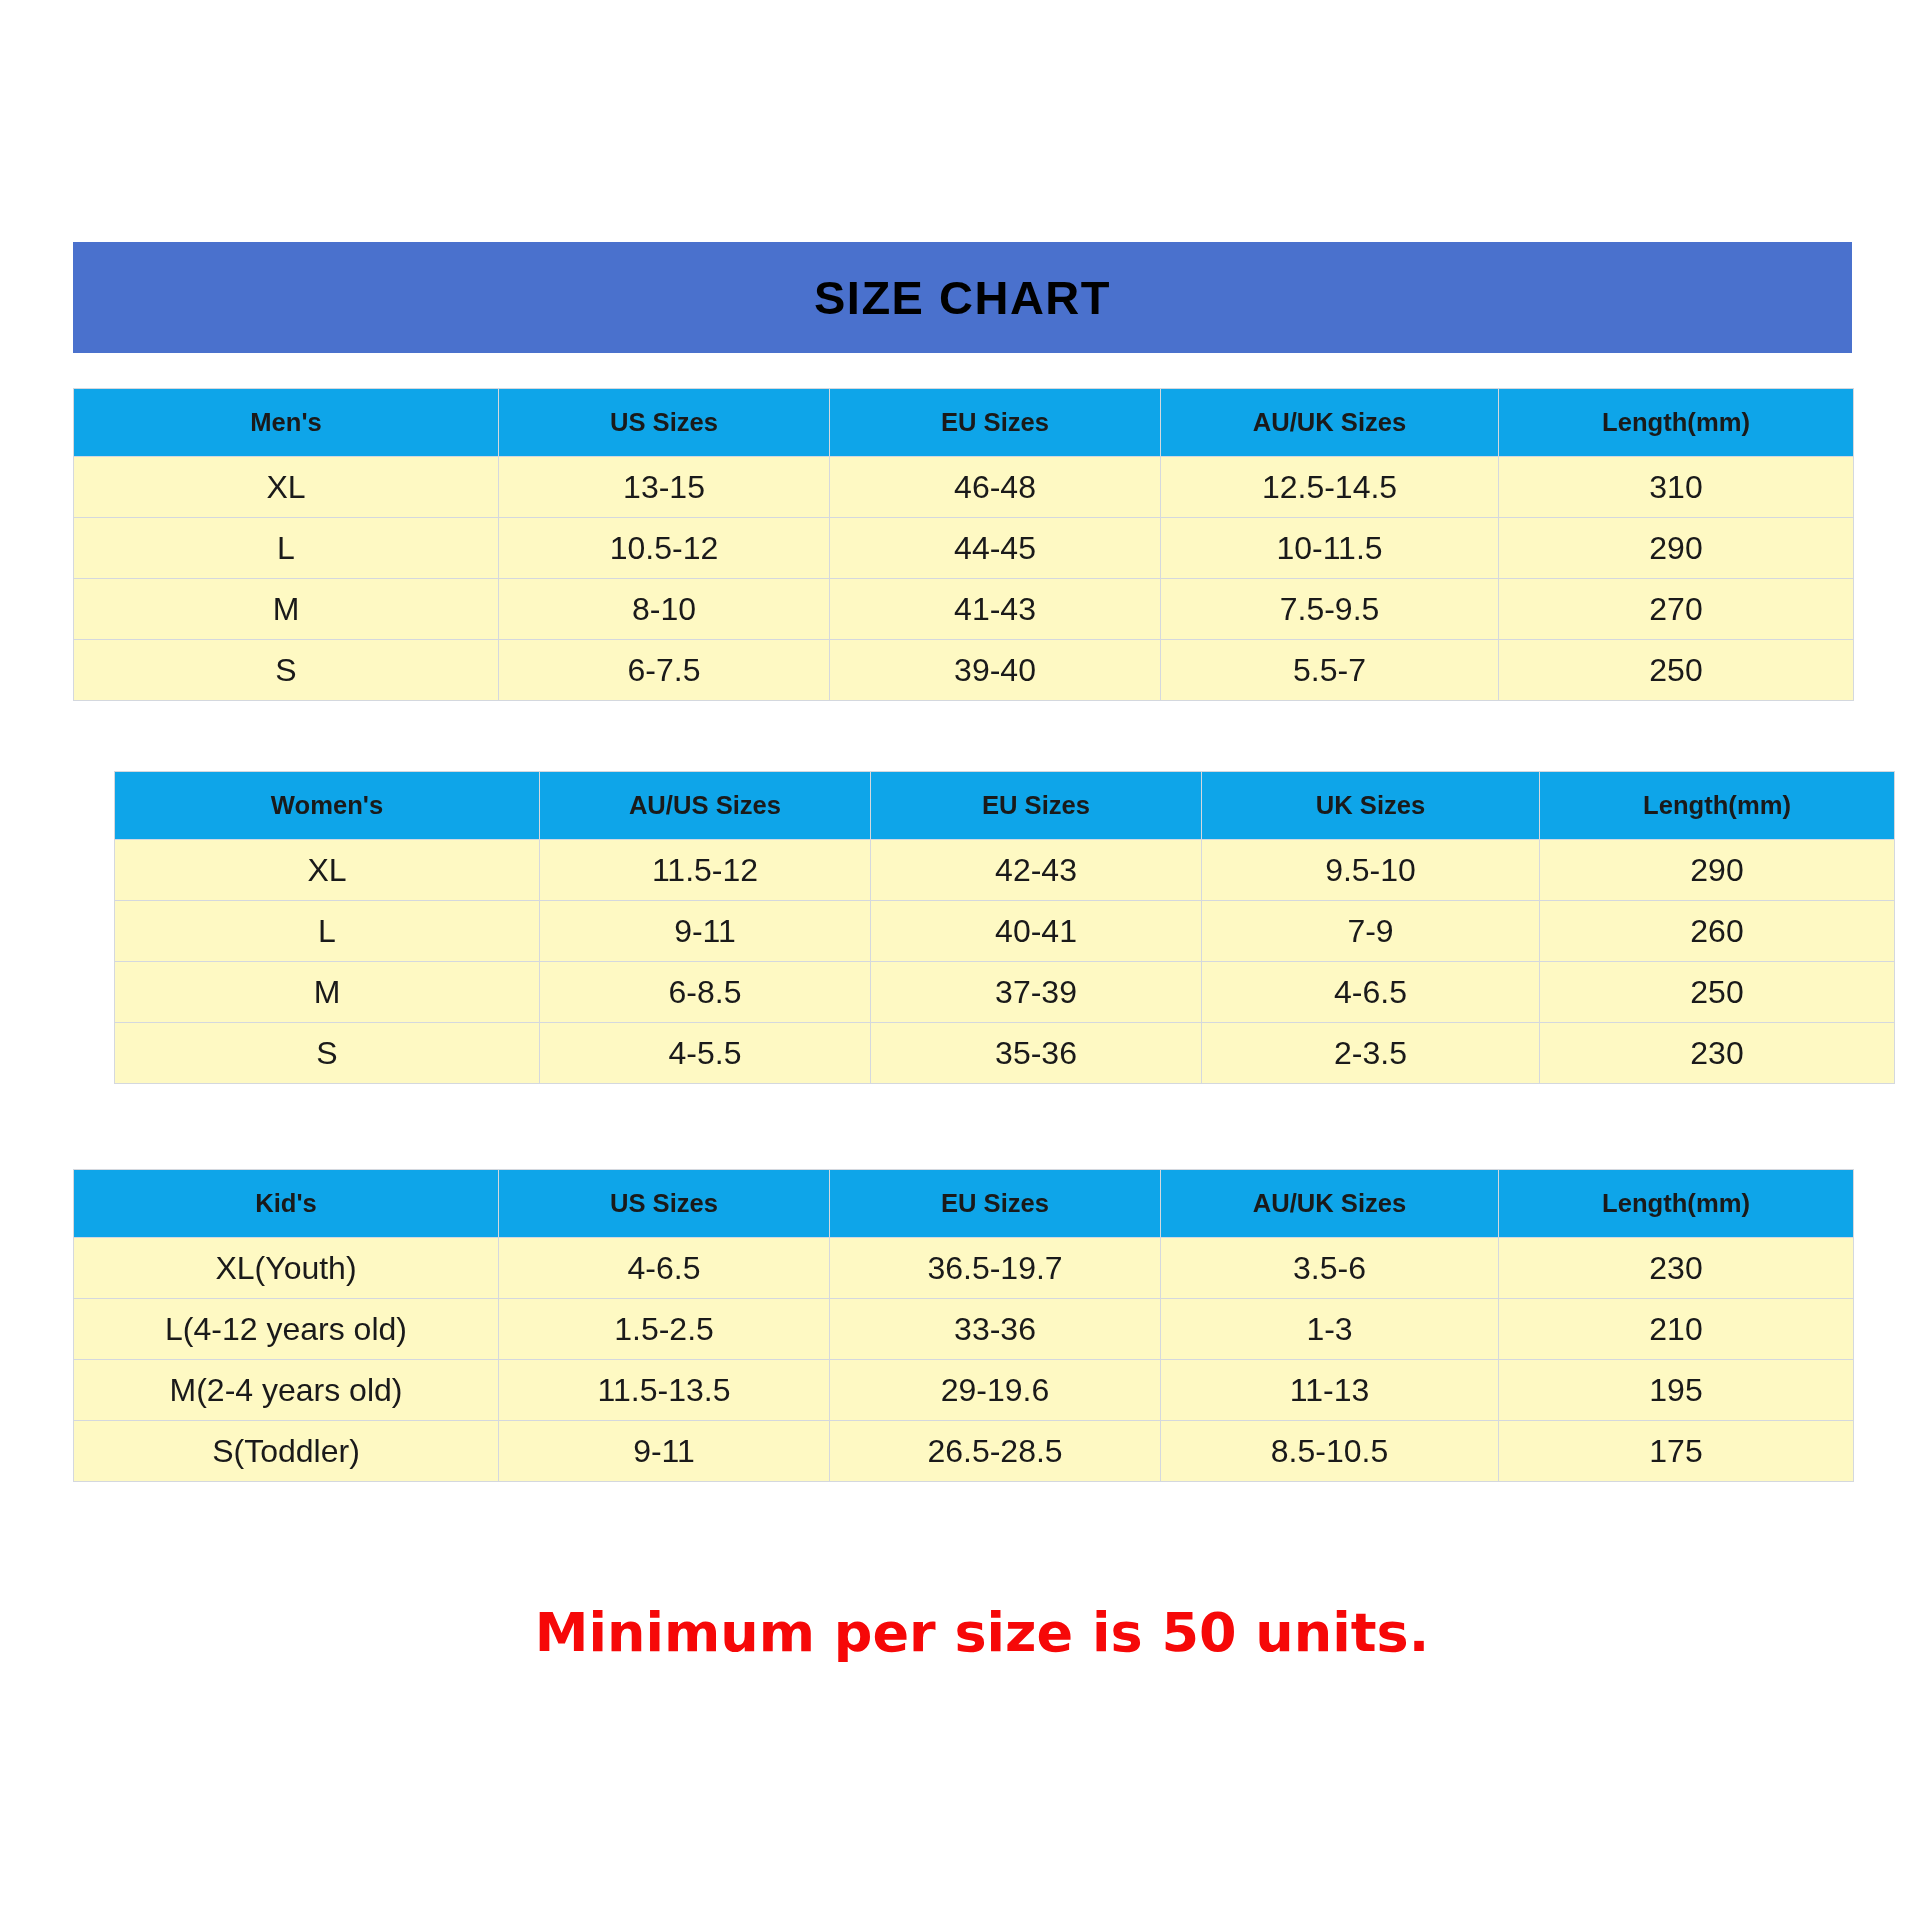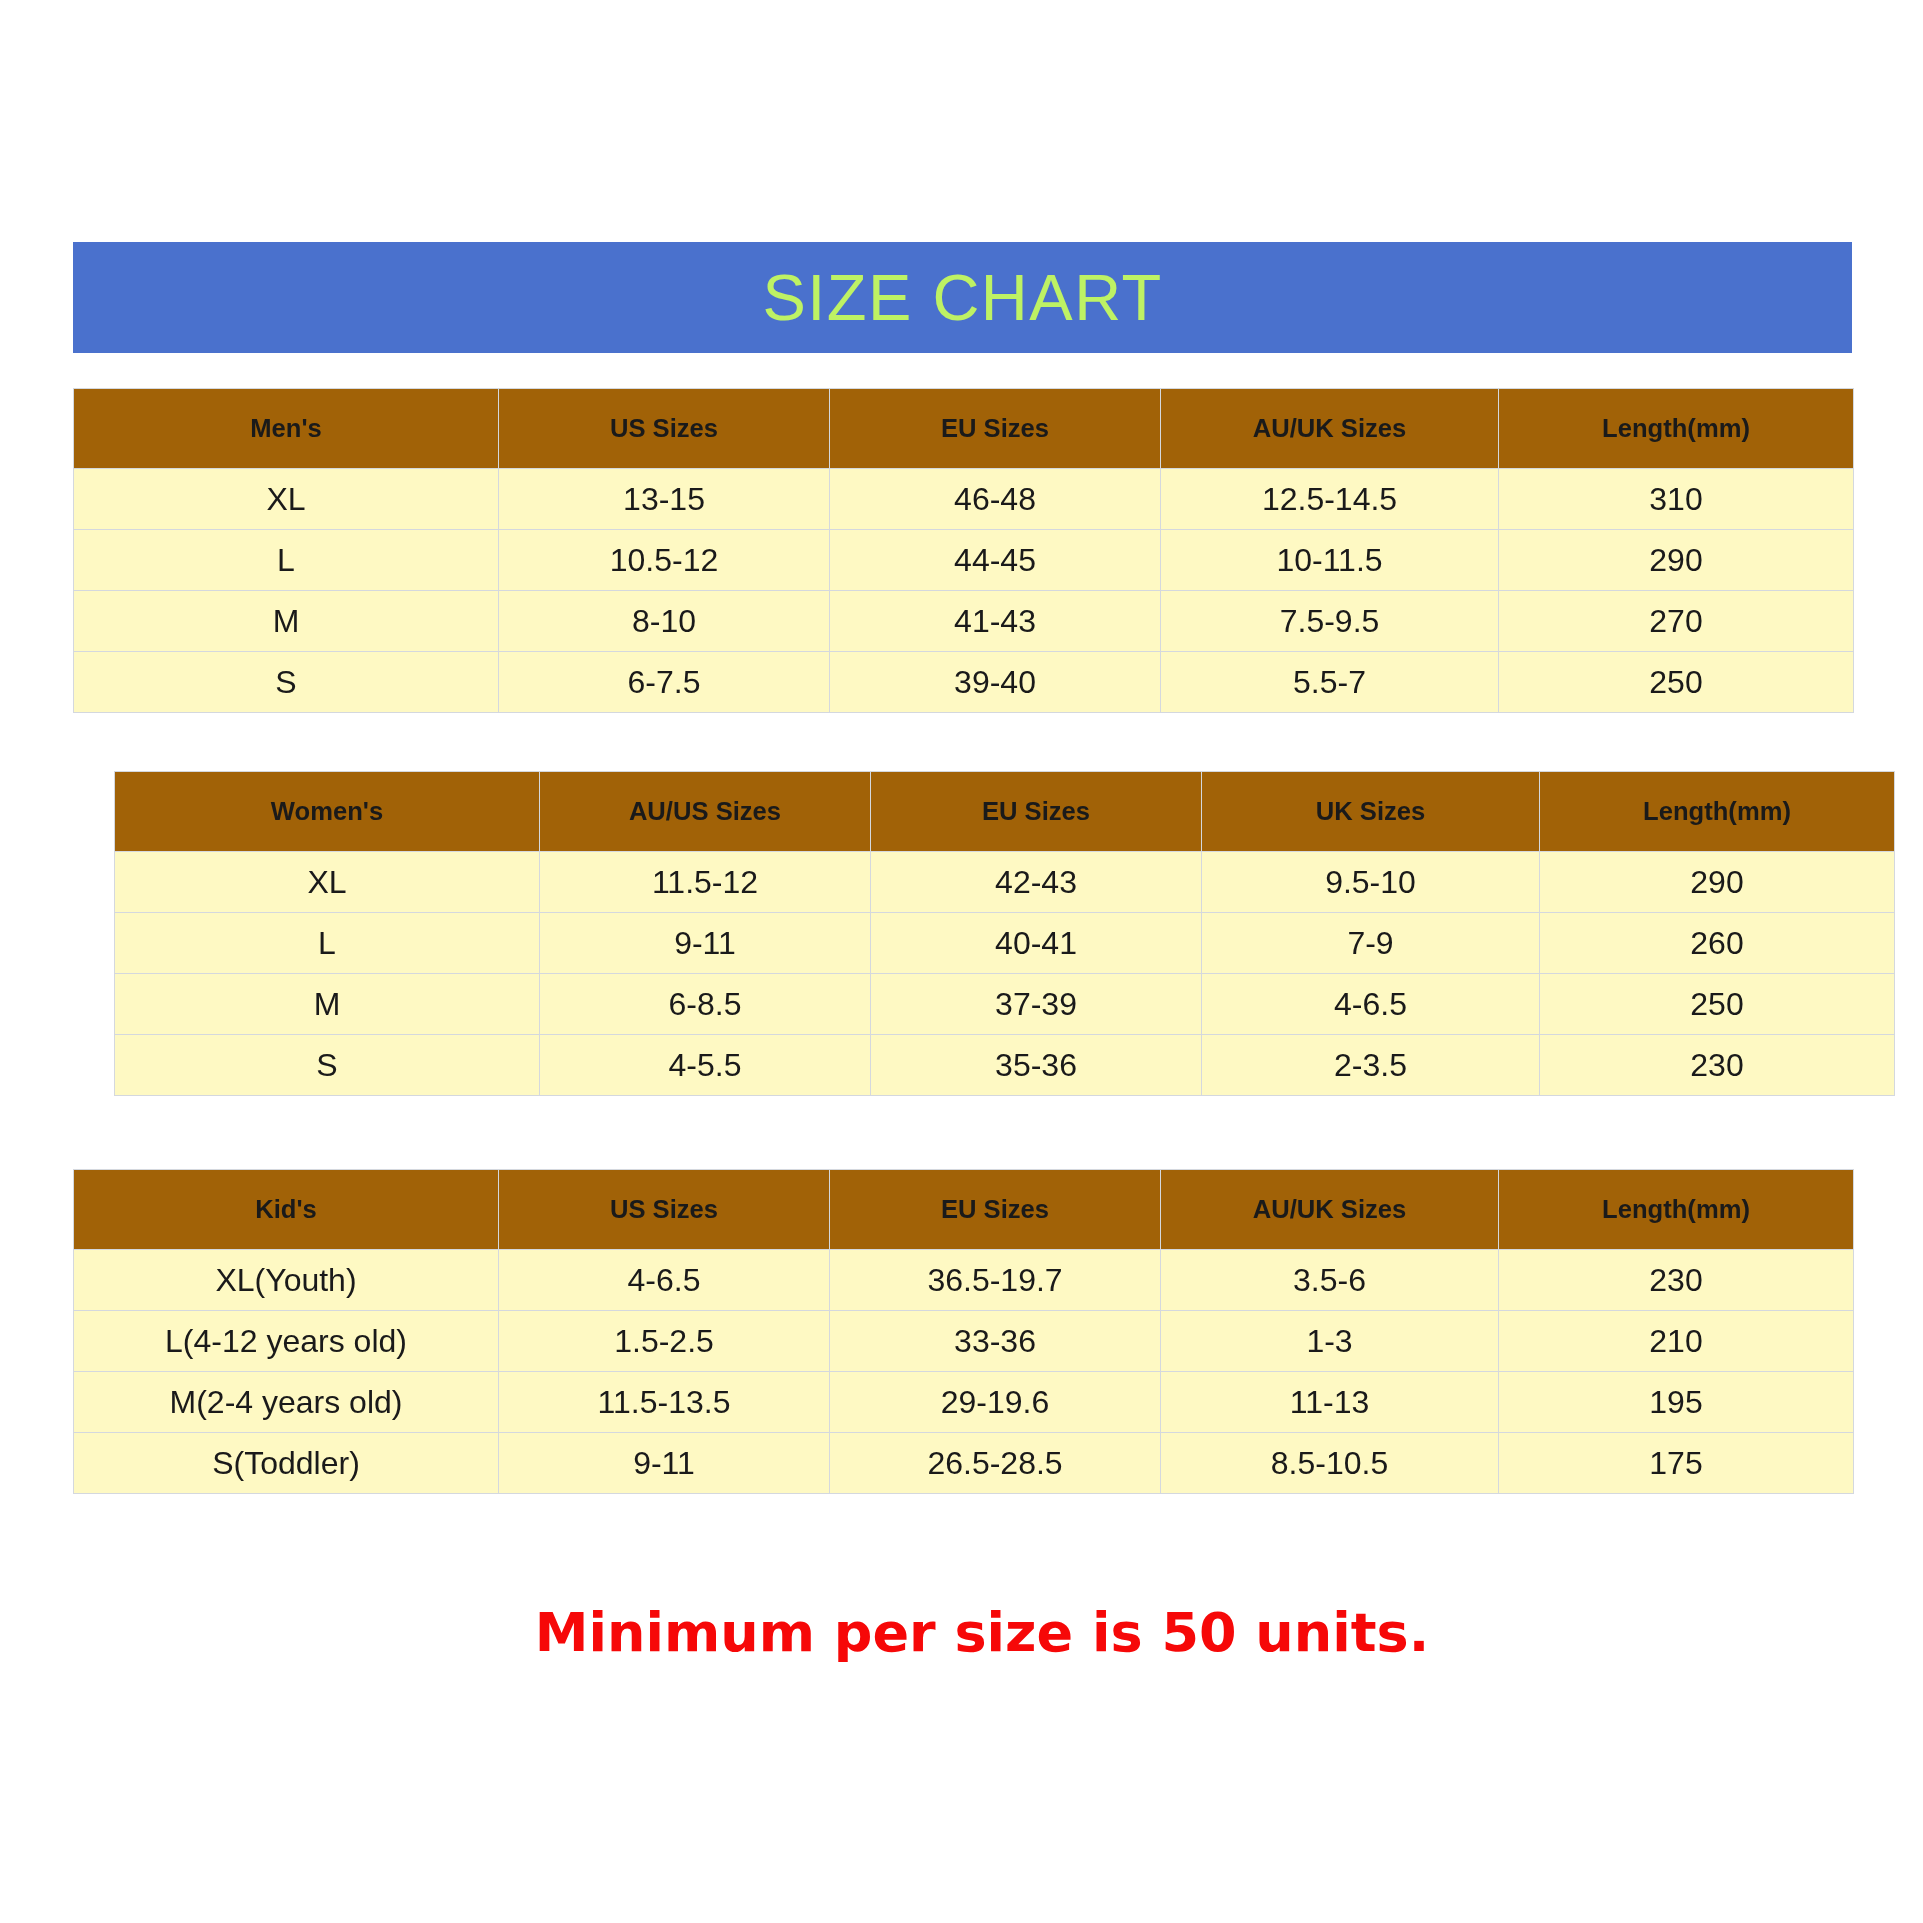--- a/index.html
+++ b/index.html
@@ -24,45 +24,45 @@
     left: 73px;
     top: 242px;
     width: 1779px;
     height: 111px;
     background: #4a71cd;
     display: flex;
     align-items: center;
     justify-content: center;
   }
   .banner-title {
-    color: #bef264;
-    font-size: 65px;
-    font-weight: normal;
+    color: #000000;
+    font-size: 47px;
+    font-weight: bold;
     letter-spacing: 1.5px;
     line-height: 1;
   }
   table.size-table {
     position: absolute;
     border-collapse: collapse;
     table-layout: fixed;
     width: 1779px;
     left: 73px;
   }
   table.size-table th,
   table.size-table td {
     border: 0.8px solid #d4d8de;
     text-align: center;
     color: #1a1a1a;
   }
   table.size-table th {
-    background: #a16207;
+    background: #0ea5e9;
     font-size: 25.6px;
     font-weight: bold;
     height: 51px;
-    padding: 14px;
+    padding: 8px;
   }
   table.size-table td {
     background: #fef9c3;
     font-size: 32px;
     font-weight: normal;
     height: 60px;
     padding: 0;
   }
   .col-label { width: 425px; }
   .col-a { width: 331px; }

